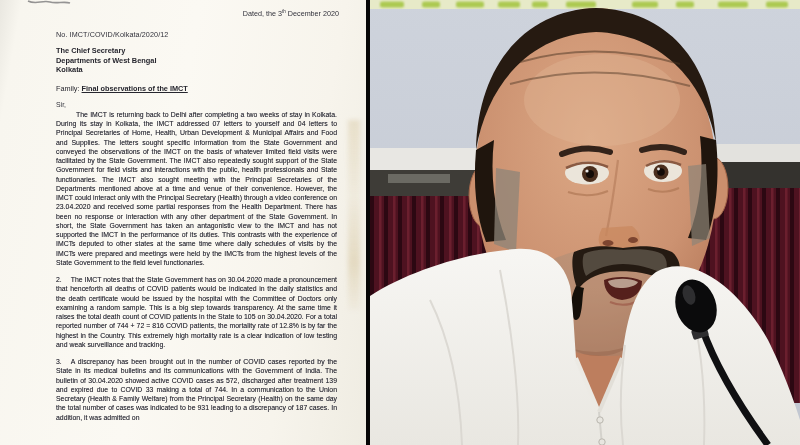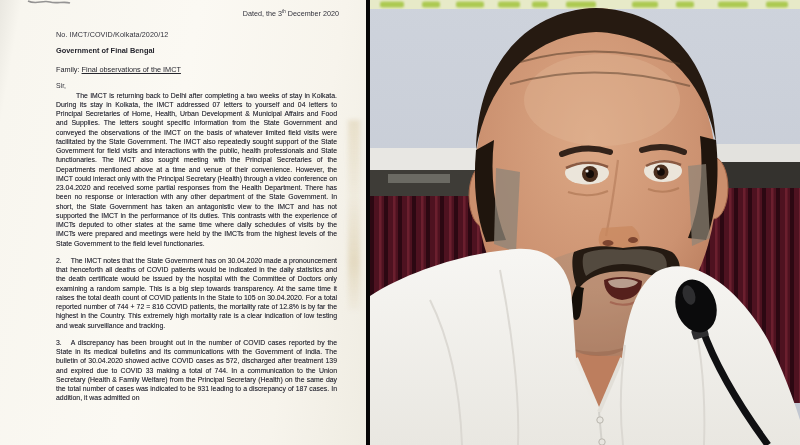--- a/index.html
+++ b/index.html
@@ -21,21 +21,21 @@
     background:linear-gradient(180deg,rgba(196,170,110,.25),rgba(196,170,110,.08) 40%,rgba(196,170,110,.3) 75%,rgba(196,170,110,.05));
     filter:blur(2px);pointer-events:none;
   }
   .scanmark{position:absolute;left:26px;top:-2px;width:46px;height:9px;opacity:.75;}
   .lhead{position:relative;height:27px;}
   .ref{position:absolute;left:0;top:12px;font-size:7.2px;letter-spacing:.1px;margin-top:12px;}
   .ldate{position:absolute;right:-2px;top:3px;font-size:7.2px;}
   .ldate sup{font-size:4.6px;vertical-align:super;}
   .addr{margin-top:13px;font-weight:bold;font-size:7.4px;line-height:9.6px;color:#26262e;}
   .subj{margin-top:9px;font-size:7.3px;color:#26262e;}
-  .subj .u{text-decoration:underline;text-underline-offset:1px;}
+  .subj .u{text-decoration:underline;text-underline-offset:1px;font-weight:bold;}
   .sal{margin-top:8px;font-size:6.9px;}
   p.para{margin:8px 0 0 0;font-size:6.9px;line-height:9.25px;text-align:justify;
          text-shadow:0 0 .45px rgba(45,45,58,.55);}
   p.p1{margin-top:2px;text-indent:20px;}
   .pnum{margin-right:9px;}
 
   
   .photo{
     width:430px;height:445px;border-left:4px solid #060606;position:relative;
     background:#c7ccd6;
@@ -52,21 +52,23 @@
       <path d="M2,3 C10,7 16,2 24,4 C30,6 38,3 44,5" stroke="#3a3a40" stroke-width="1.6" fill="none" opacity=".7"></path>
     </svg>
     <div class="stain"></div>
 
     <div class="lhead">
       <span class="ref">No. IMCT/COVID/Kolkata/2020/12</span>
       <span class="ldate"><span>Dated, the 3</span><sup>th</sup><span> December 2020</span></span>
     </div>
 
     <div class="addr">
-      <div>Government of Final Bengal</div>
+      <div>The Chief Secretary</div>
+      <div>Departments of West Bengal</div>
+      <div>Kolkata</div>
     </div>
 
     <div class="subj">
       <span>Family:</span>
       <span class="u">Final observations of the IMCT</span>
     </div>
 
     <div class="sal">Sir,</div>
 
     <p class="para p1"><span>The IMCT is returning back to Delhi after completing a two weeks of stay in Kolkata.  During its stay in Kolkata, the IMCT addressed 07 letters to yourself and 04 letters to Principal Secretaries of Home, Health, Urban Development &amp; Municipal Affairs and Food and Supplies.  The letters sought specific information from the State Government and conveyed the observations of the IMCT on the basis of whatever limited field visits were facilitated by the State Government.  The IMCT also repeatedly sought support of the State Government for field visits and interactions with the public, health professionals and State functionaries.  The IMCT also sought meeting with the Principal Secretaries of the Departments mentioned above at a time and venue of their convenience.  However, the IMCT could interact only with the Principal Secretary (Health) through a video conference on 23.04.2020 and received some partial responses from the Health Department.  There has been no response or interaction with any other department of the State Government.  In short, the State Government has taken an antagonistic view to the IMCT and has not supported the IMCT in the performance of its duties.  This contrasts with the experience of IMCTs deputed to other states at the same time where daily schedules of visits by the IMCTs were prepared and meetings were held by the IMCTs from the highest levels of the State Government to the field level functionaries.</span></p>

